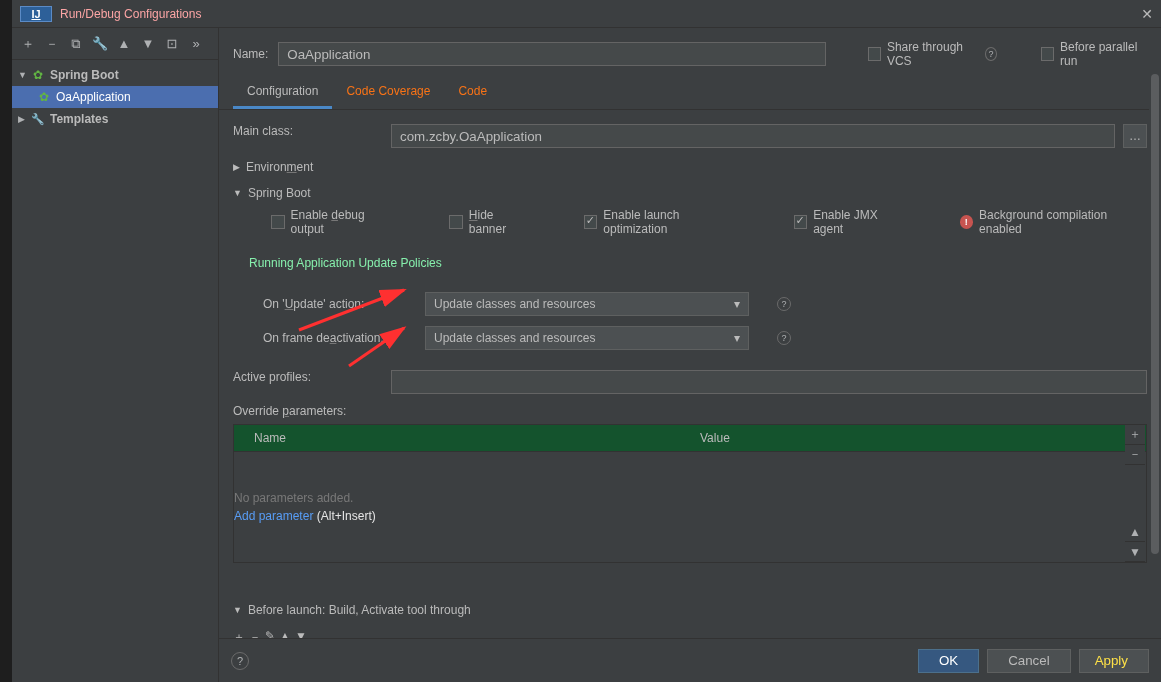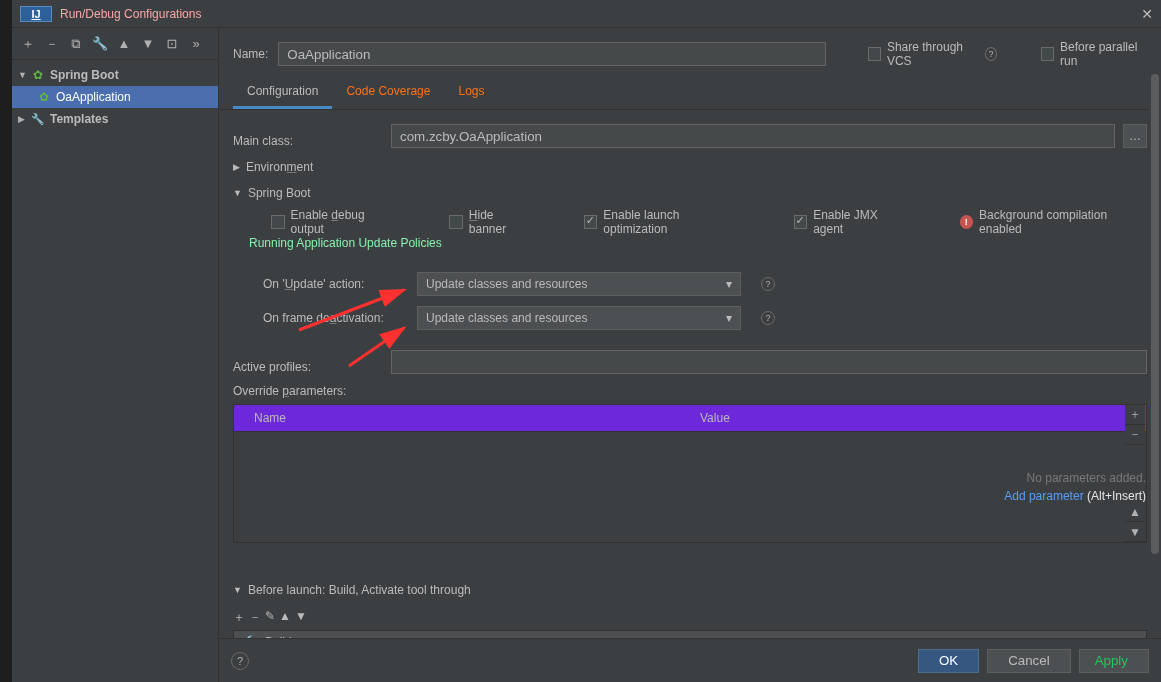--- a/index.html
+++ b/index.html
@@ -26,52 +26,52 @@
 .name-row label { color: #bbbbbb; }
 .name-input { flex: 0 0 548px; height: 24px; background: #45494a; border: 1px solid #646464; color: #bbbbbb; padding: 0 8px; }
 .check-row { display: flex; align-items: center; gap: 6px; color: #bbbbbb; padding-left: 22px; }
 .checkbox { width: 14px; height: 14px; border: 1px solid #6b6b6b; background: #43494a; display: inline-block; cursor: pointer; position: relative; }
 .checkbox.checked::after { content: "✓"; position: absolute; top: -2px; left: 1px; color: #bbbbbb; font-size: 11px; }
 .help-icon { width: 14px; height: 14px; border: 1px solid #6b6b6b; border-radius: 50%; display: inline-flex; align-items: center; justify-content: center; color: #afb1b3; font-size: 9px; }
 .tabs { display: flex; padding: 0 14px; border-bottom: 1px solid #323232; }
 .tab { padding: 8px 14px; cursor: pointer; color: #f97316; }
 .tab.active { border-bottom: 3px solid #4a88c7; color: #bbbbbb; }
 .content { flex: 1; overflow-y: auto; padding: 14px; position: relative; }
-.form-row { display: flex; align-items: flex-end; margin-bottom: 10px; gap: 8px; }
+.form-row { display: flex; align-items: flex-start; margin-bottom: 10px; gap: 8px; }
 .form-row label { width: 150px; color: #bbbbbb; }
 .text-input { flex: 1; height: 24px; background: #45494a; border: 1px solid #646464; color: #bbbbbb; padding: 0 8px; }
 .browse-btn { width: 24px; height: 24px; background: #4c5052; border: 1px solid #5e6060; color: #bbbbbb; cursor: pointer; display: flex; align-items: center; justify-content: center; }
 .section-header { display: flex; align-items: center; gap: 6px; margin: 12px 0 8px 0; color: #bbbbbb; cursor: pointer; }
 .section-header .arrow { font-size: 9px; }
 .sub { padding-left: 16px; }
-.checks-row { display: flex; align-items: center; gap: 30px; margin-bottom: 0; }
+.checks-row { display: flex; align-items: center; gap: 30px; margin-bottom: 20px; }
 .warn-icon { width: 14px; height: 14px; background: #c75450; border-radius: 50%; display: inline-flex; align-items: center; justify-content: center; color: #fff; font-size: 9px; font-weight: bold; }
 .subheading { color: #86efac; margin-bottom: 22px; }
 .combo { width: 324px; height: 24px; background: #4c5052; border: 1px solid #5e6060; color: #bbbbbb; padding: 0 8px; display: flex; align-items: center; justify-content: space-between; cursor: pointer; }
-.policy-row { display: flex; align-items: center; gap: 20px; margin-bottom: 10px; }
+.policy-row { display: flex; align-items: center; gap: 28px; margin-bottom: 10px; }
 .policy-row label { width: 148px; text-align: left; padding-left: 14px; }
 .params-table { border: 1px solid #323232; margin-top: 6px; }
-.params-header { display: flex; background: #6d28d9; border-bottom: 1px solid #323232; }
+.params-header { display: flex; background: #14532d; border-bottom: 1px solid #323232; }
 .params-header .col { flex: 1; padding: 6px 20px; color: #bbbbbb; }
-.params-body { height: 110px; display: flex; flex-direction: column; align-items: flex-end; justify-content: center; }
+.params-body { height: 110px; display: flex; flex-direction: column; align-items: flex-start; justify-content: center; }
 .params-body .empty { color: #787878; margin-bottom: 4px; }
 .params-body .link { color: #589df6; cursor: pointer; }
 .params-body .hint { color: #e5e5e5; }
 .params-side { position: absolute; right: 1px; width: 20px; display: flex; flex-direction: column; }
 .side-btn { width: 20px; height: 20px; display: flex; align-items: center; justify-content: center; color: #afb1b3; cursor: pointer; border-bottom: 1px solid #323232; background: #3c3f41; }
 .before-launch { margin-top: 40px; }
 .bl-toolbar { display: flex; gap: 4px; padding: 4px 0; }
 .bl-list { border: 1px solid #323232; }
 .bl-item { padding: 4px 10px; display: flex; align-items: center; gap: 6px; background: #4c5052; }
 .hammer-icon { color: #62b543; font-size: 12px; }
 .footer { height: 44px; border-top: 1px solid #323232; display: flex; align-items: center; padding: 0 12px; gap: 8px; }
 .footer .spacer { flex: 1; }
 .btn { height: 24px; padding: 0 20px; background: #4c5052; border: 1px solid #5e6060; color: #bbbbbb; cursor: pointer; }
 .btn.primary { background: #365880; border-color: #4c708c; color: #fff; }
-.btn.disabled { color: #22c55e; padding-left: 15px; }
+.btn.disabled { color: #fde047; padding-left: 15px; }
 .under { text-decoration: underline; text-decoration-color: #777; }
 .arrow-overlay { position: absolute; pointer-events: none; }
 svg.arrow-svg { overflow: visible; }
 .scrollbar-v { position: absolute; right: 0; top: 74px; bottom: 44px; width: 12px; background: #3c3f41; }
 .scrollbar-thumb { position: absolute; right: 2px; width: 8px; background: #5b5d5f; border-radius: 4px; }
 </style>
 </head>
 <body>
 
 <div class="dialog">
@@ -122,21 +122,21 @@
         </div>
         <div class="check-row" style="margin-left:12px">
           <span class="checkbox"></span>
           <span>Before parallel run</span>
         </div>
       </div>
 
       <div class="tabs">
         <div class="tab active">Configuration</div>
         <div class="tab">Code Coverage</div>
-        <div class="tab">Logs</div>
+        <div class="tab">Code</div>
       </div>
 
       <div class="content">
         <div class="form-row">
           <label>Main class:</label>
           <input class="text-input" value="com.zcby.OaApplication" style="">
           <div class="browse-btn">…</div>
         </div>
 
         <div class="section-header">

